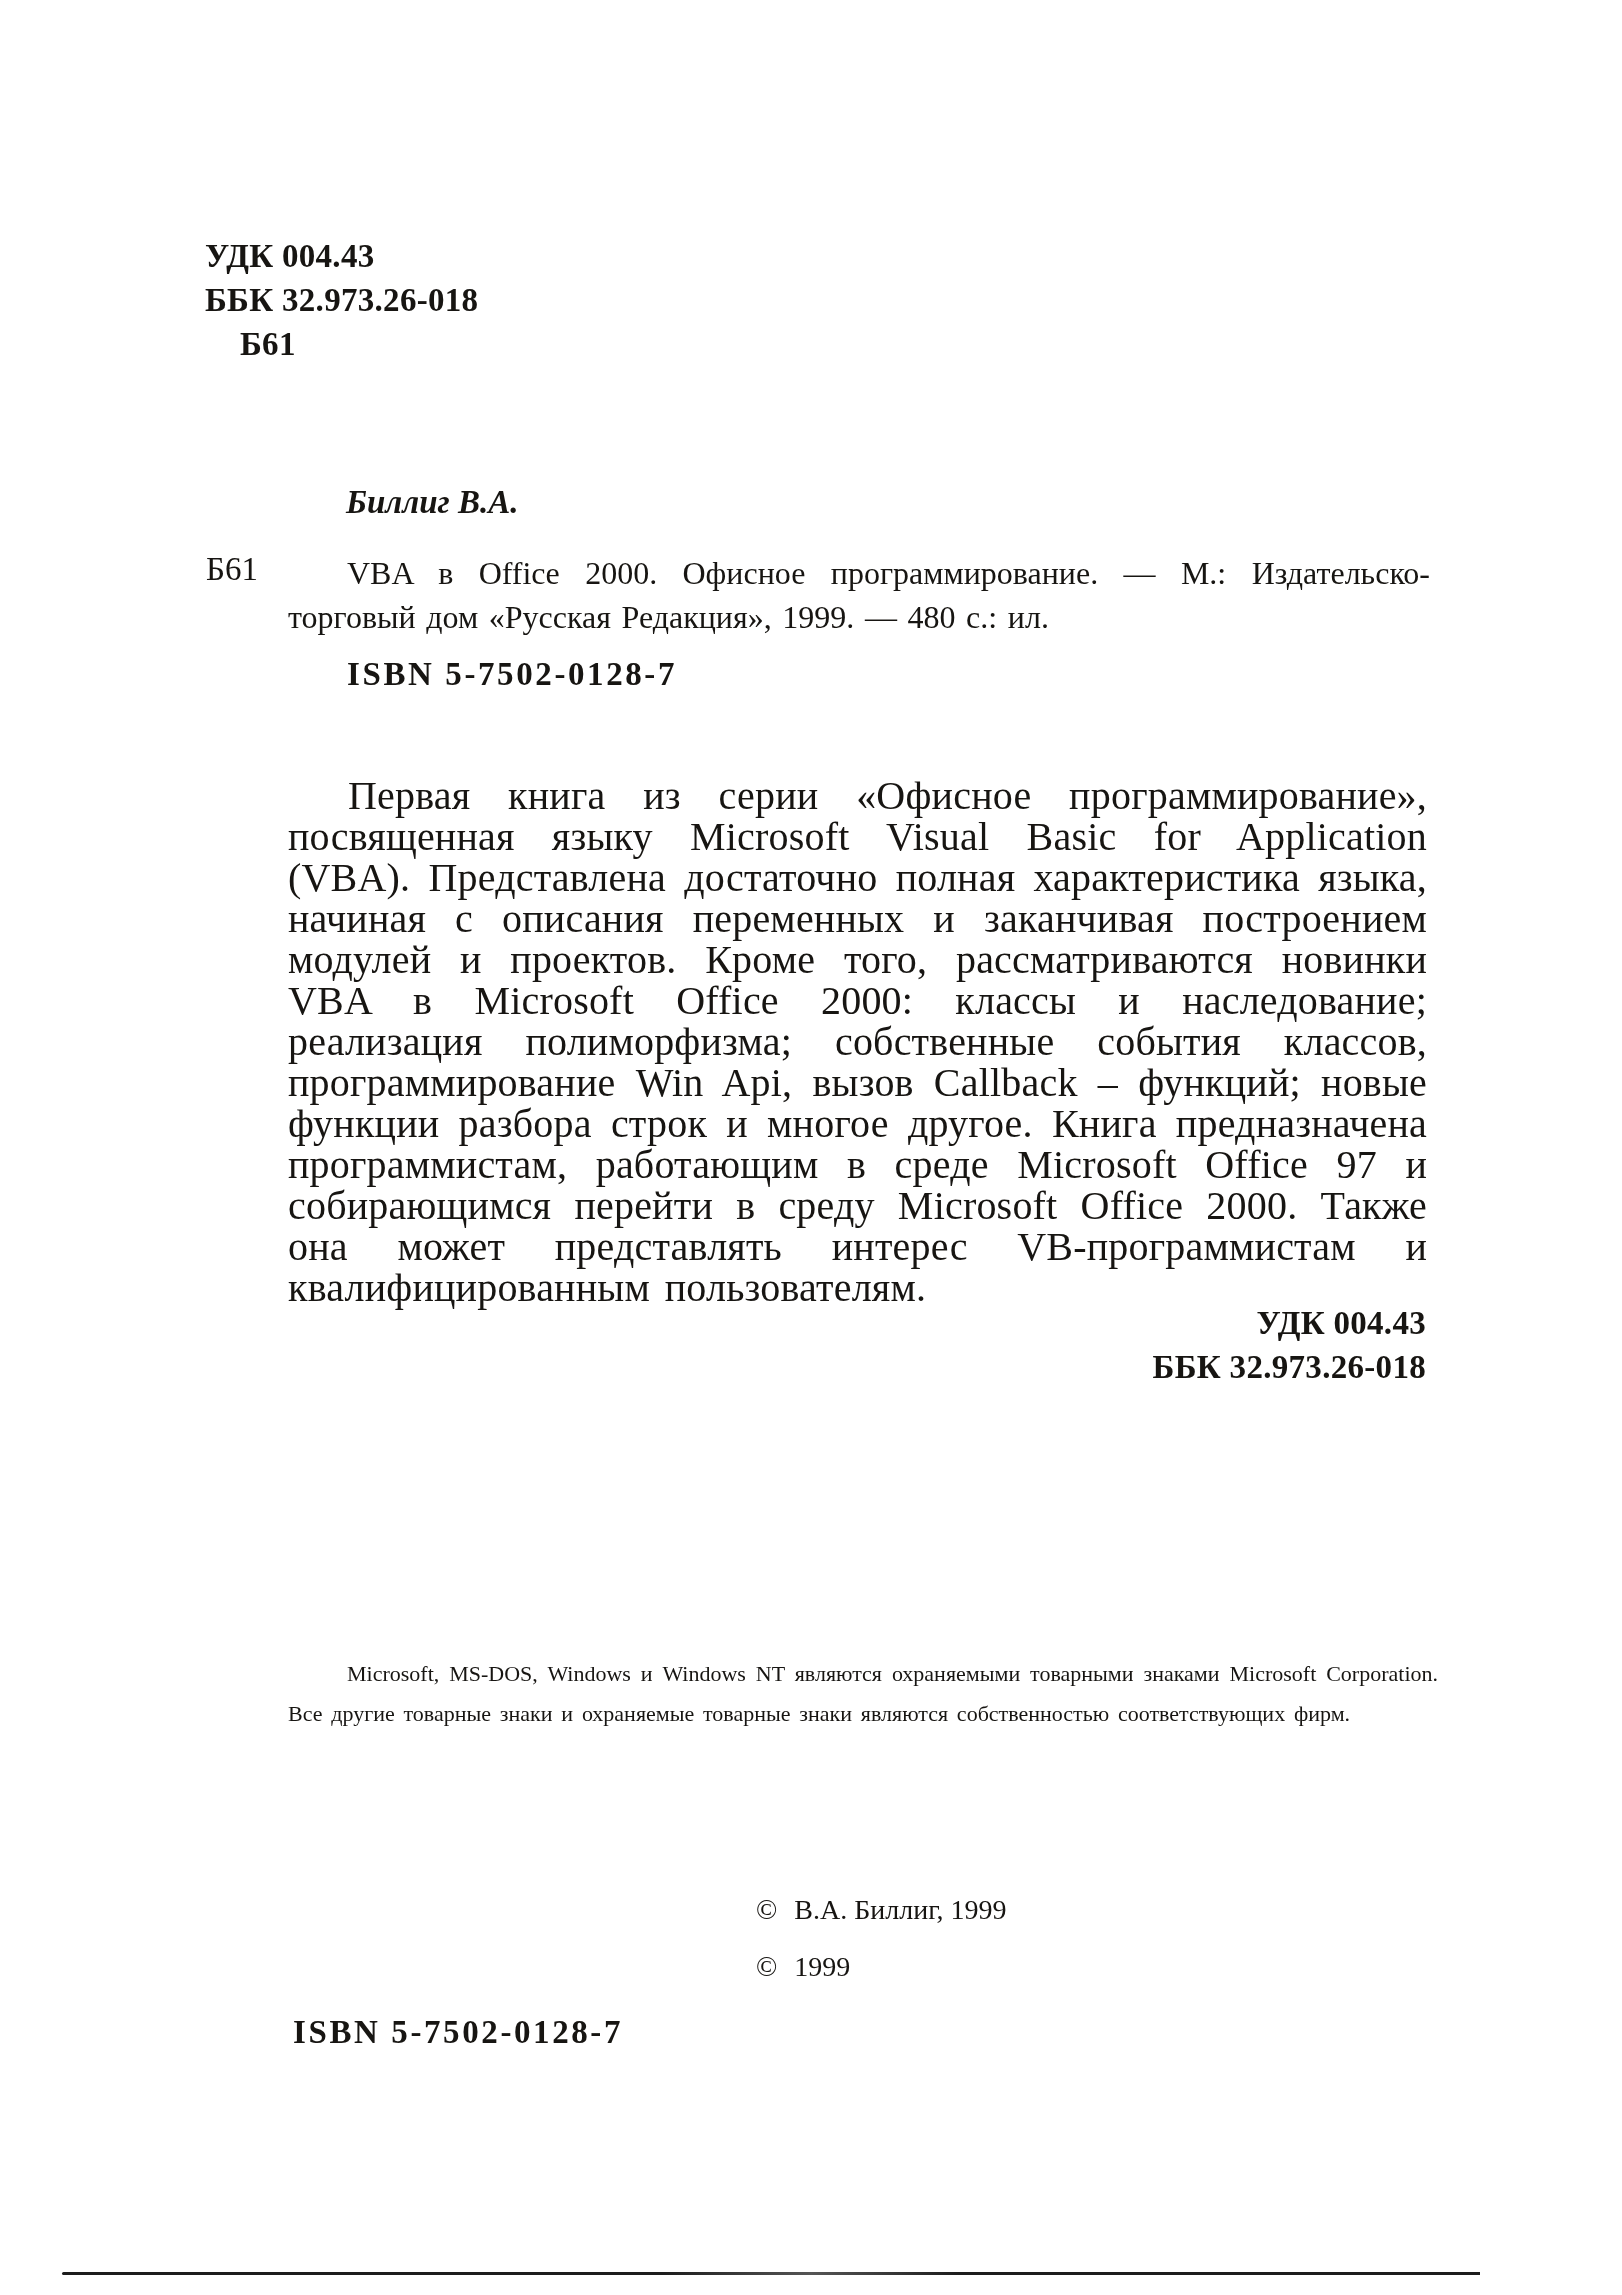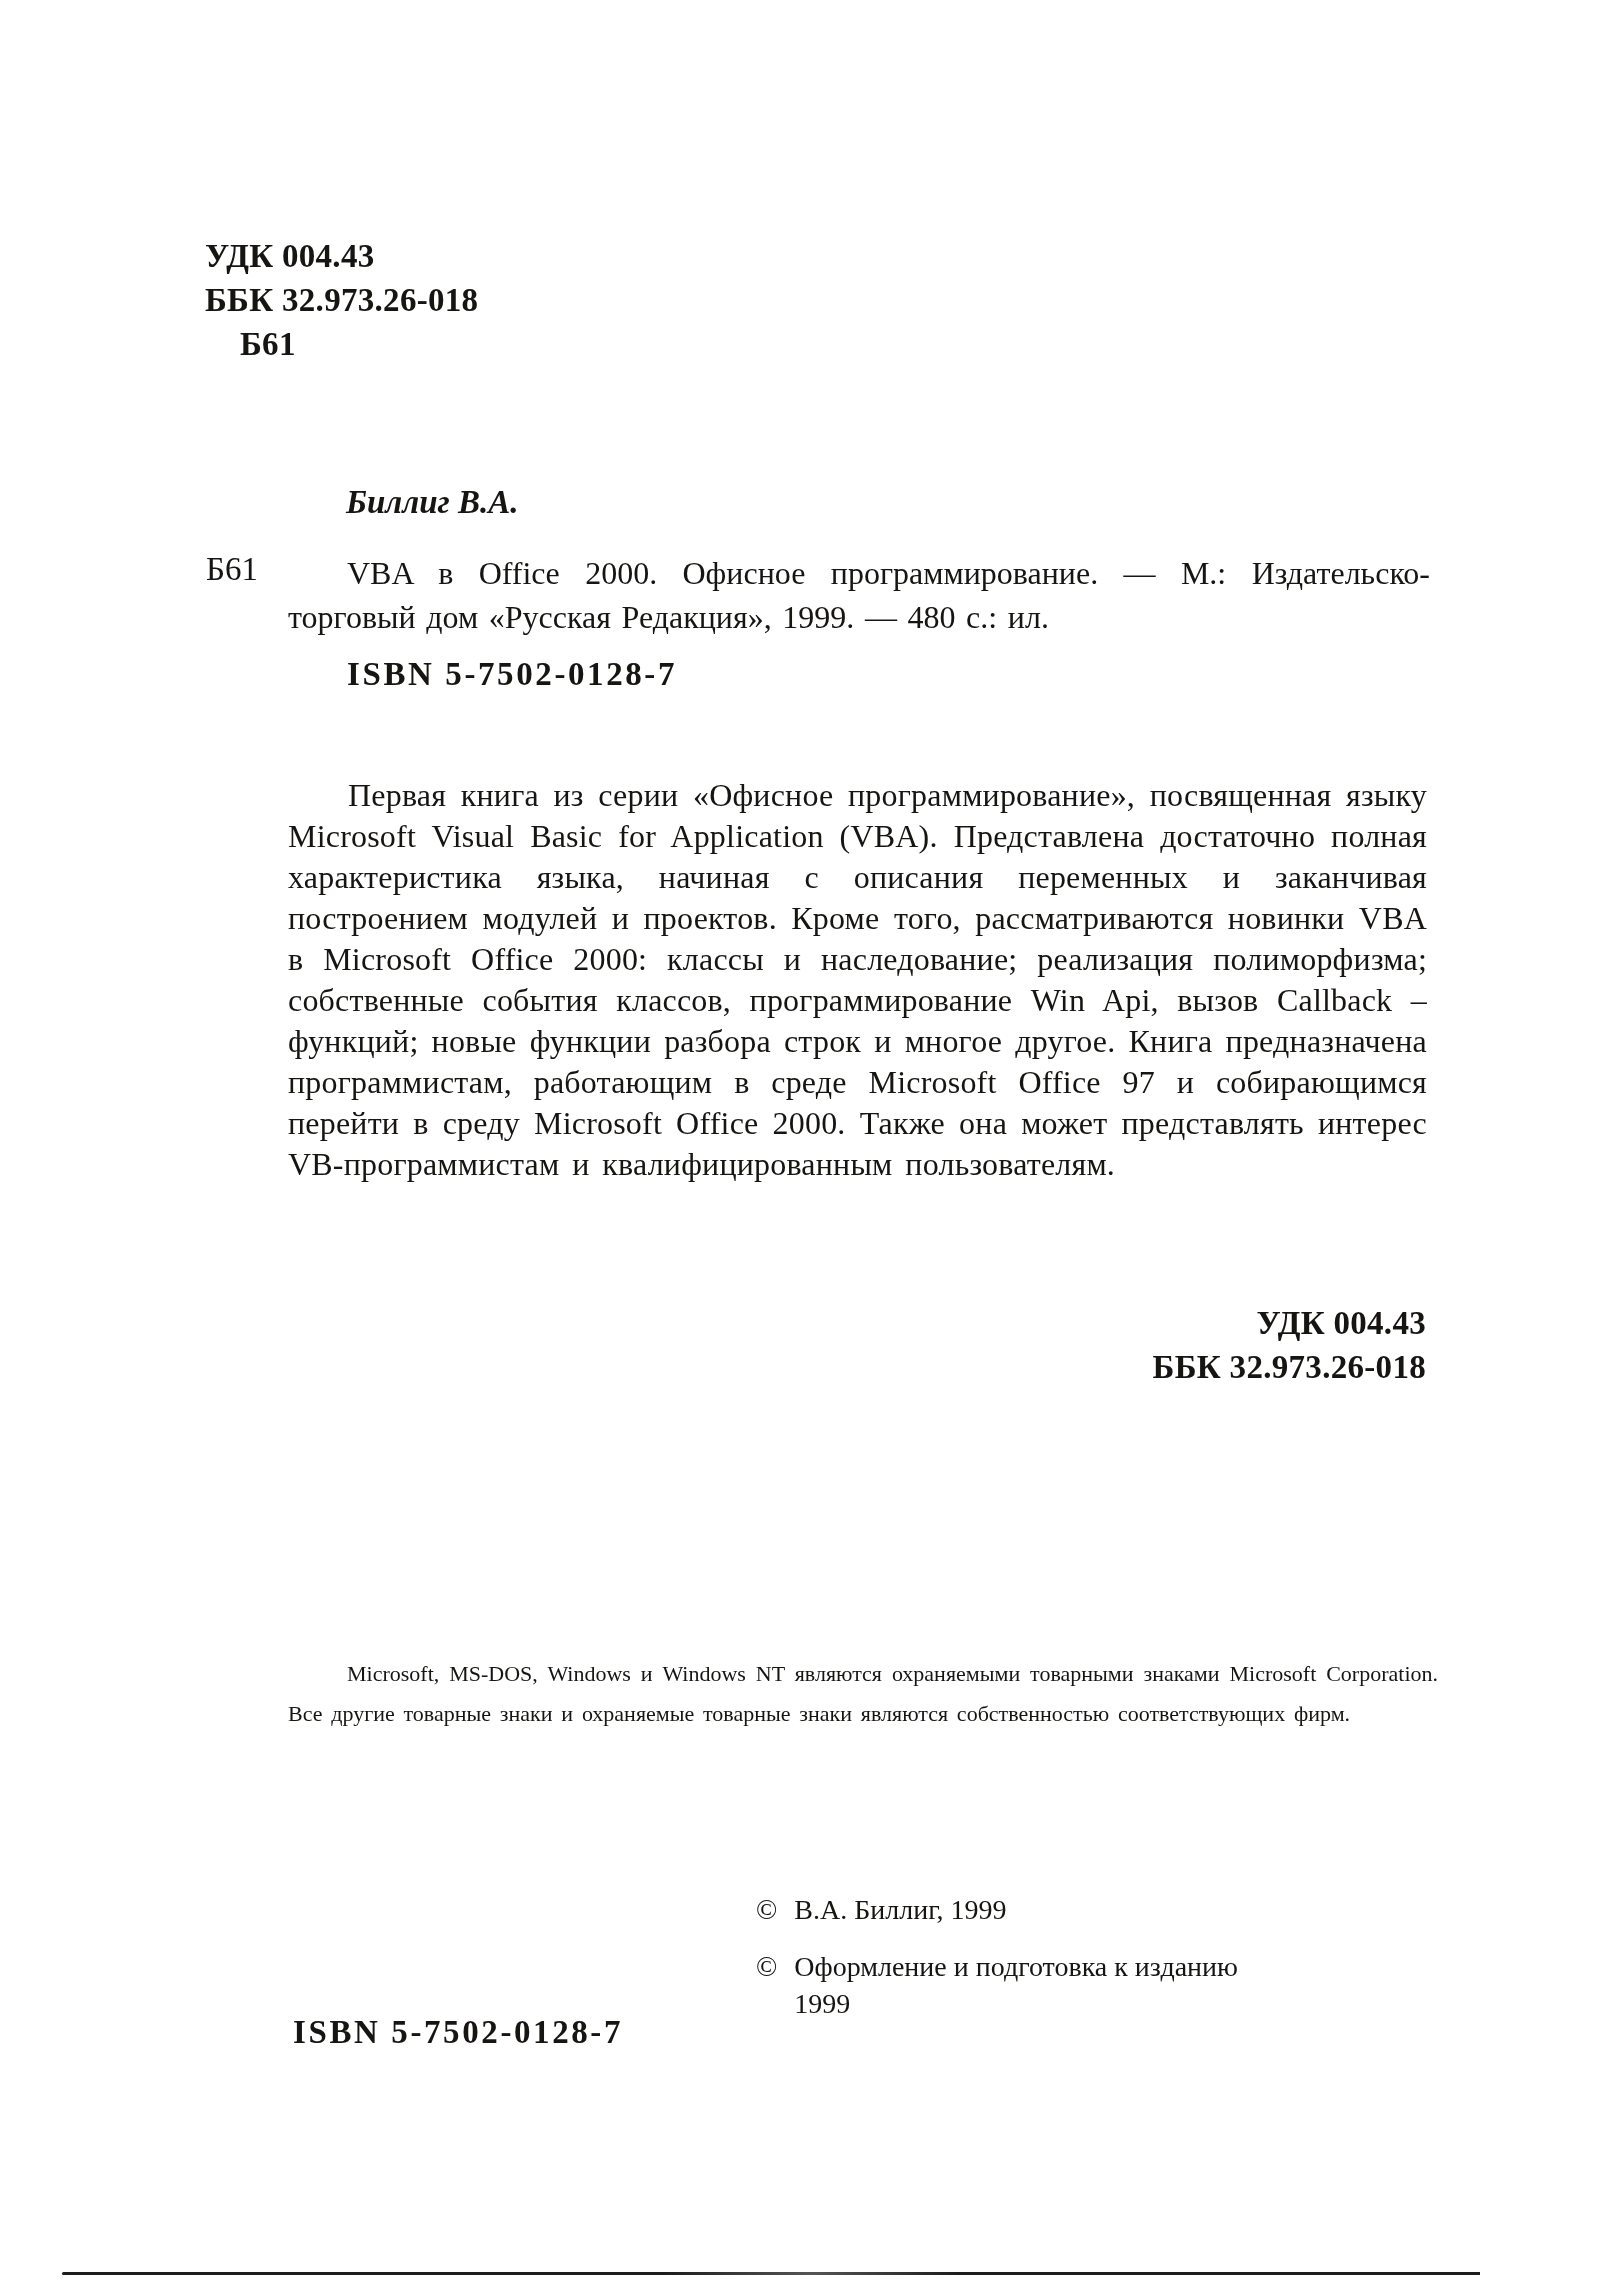--- a/index.html
+++ b/index.html
@@ -61,21 +61,21 @@
     top: 656px;
     font-size: 33px;
     letter-spacing: 2.6px;
   }
 
   .annotation {
     position: absolute;
     left: 288px;
     top: 775px;
     width: 1139px;
-    font-size: 32px;
+    font-size: 40px;
     line-height: 41px;
     text-align: justify;
   }
   .annotation p {
     margin: 0;
     text-indent: 60px;
     word-spacing: 4.6px;
     letter-spacing: 0.2px;
   }
   .annotation p + p { margin-top: 17px; }
@@ -169,21 +169,20 @@
   <p class="trademark">Microsoft, MS-DOS, Windows и Windows NT являются охраняемыми товарными знаками Microsoft Corporation. Все другие товарные знаки и охраняемые товарные знаки являются собственностью соответствующих фирм.</p>
 
   <section class="copyright">
     <div class="cr-entry">
       <span class="cr-symbol">©</span>
       <span class="cr-text">В.А. Биллиг, 1999</span>
     </div>
     <div class="cr-entry">
       <span class="cr-symbol">©</span>
       <span class="cr-text">
-        <span class="cr-line">Оформление и подготовка к изданию</span>
         <span class="cr-line">1999</span>
       </span>
     </div>
   </section>
 
   <div class="isbn-bottom b">ISBN 5-7502-0128-7</div>
 
   <div class="scan-line"></div>
 
 </div>

